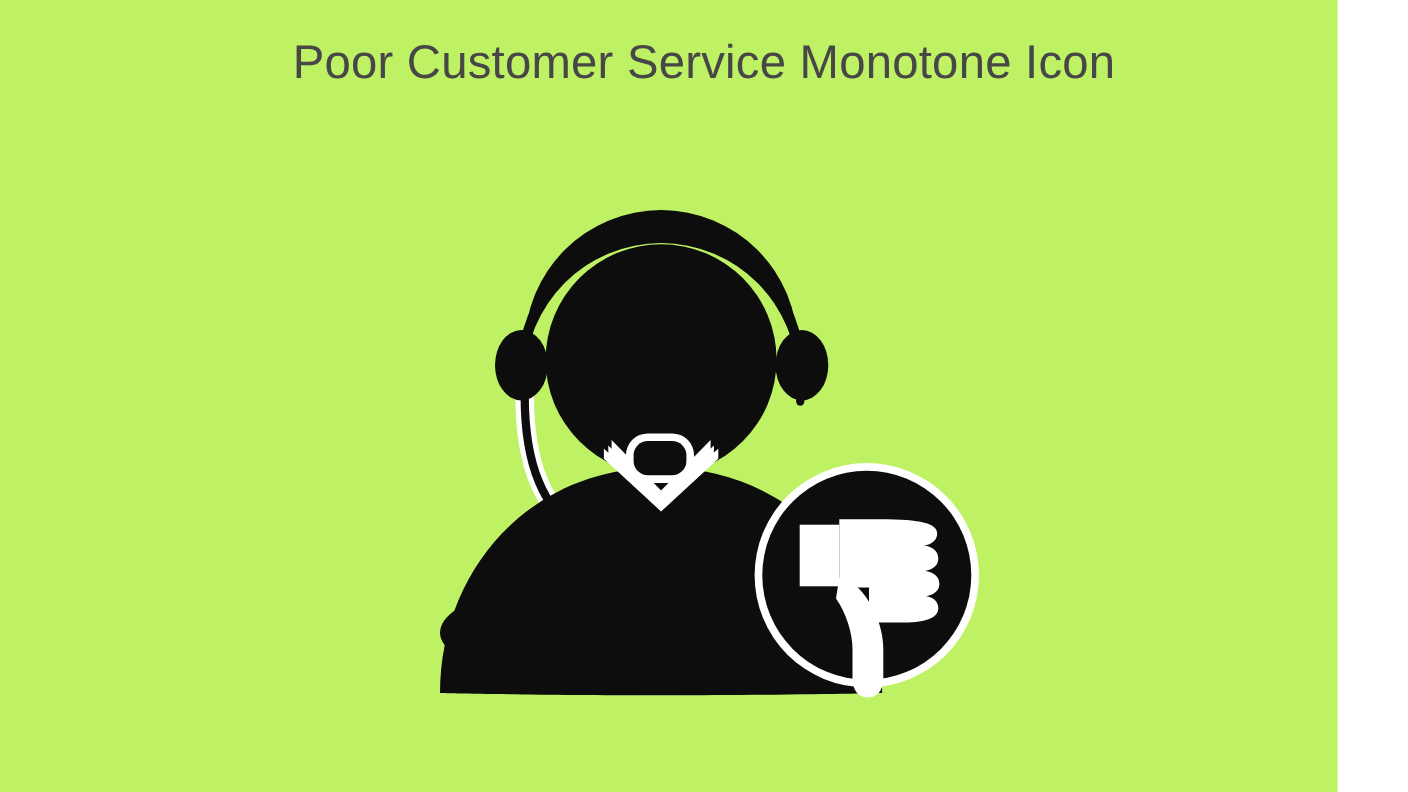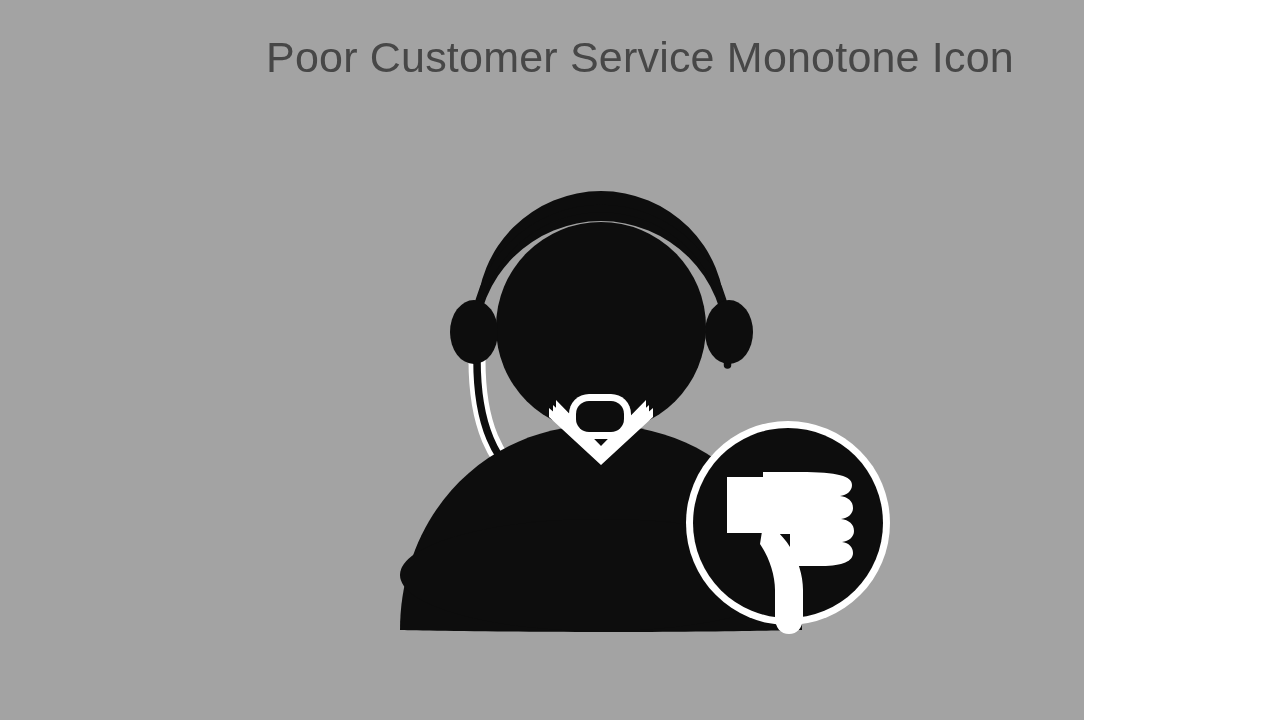--- a/index.html
+++ b/index.html
@@ -8,23 +8,23 @@
   }
   body {
     width: 1280px;
     height: 720px;
     background: #ffffff;
     font-family: "Liberation Sans", sans-serif;
     overflow: hidden;
   }
   .slide {
     position: relative;
-    width: 1084px;
+    width: 1216px;
     height: 720px;
-    background: #a3a3a3;
+    background: #bef264;
   }
   .slide-title {
     position: absolute;
     left: 0;
     top: 28px;
     width: 1280px;
     text-align: center;
     font-family: "Liberation Sans", sans-serif;
     font-size: 43px;
     font-weight: 400;

